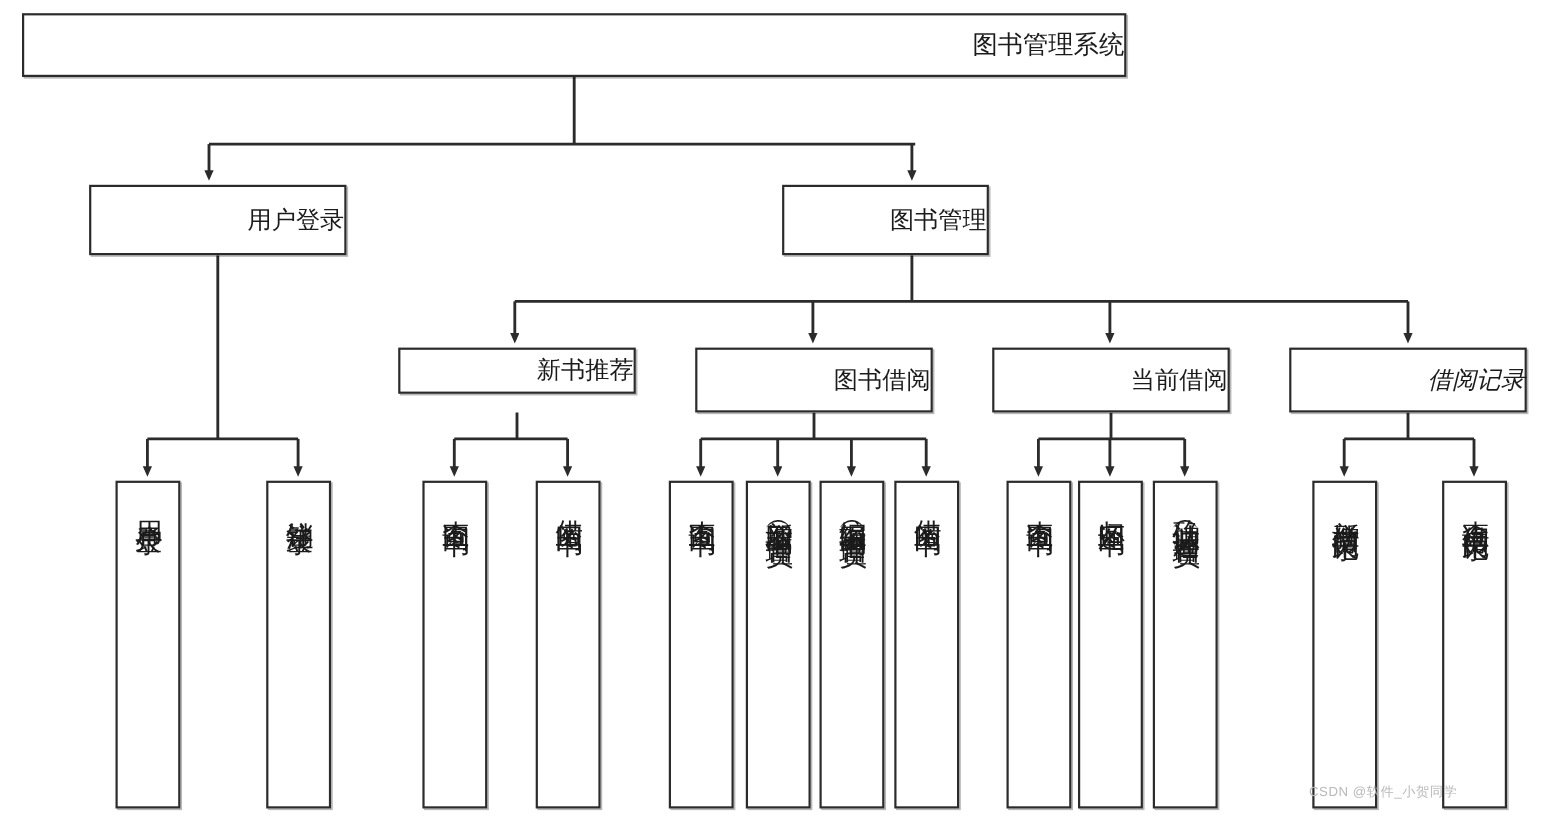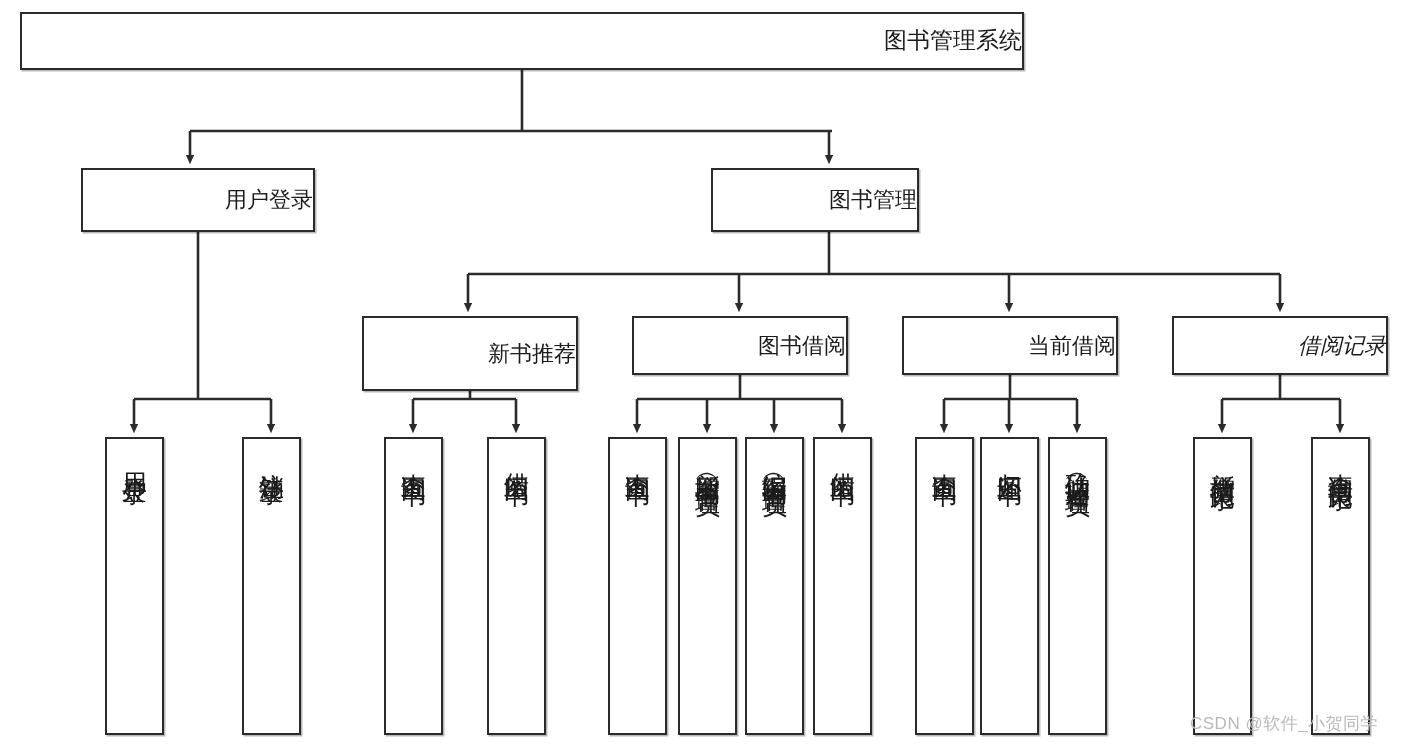--- a/index.html
+++ b/index.html
@@ -43,21 +43,21 @@
     text-orientation:upright;
     font-size:25px;
     letter-spacing:3px;
     line-height:1;
     white-space:pre;
   }
 
   #watermark{
     position:absolute;
     left:1190px;top:712px;
-    font-size:17px;
+    font-size:12px;
     color:#b9b9b9;
     letter-spacing:0.5px;
     white-space:pre;
     pointer-events:none;
   }
 </style>
 </head>
 <body>
 
 <div id="diagram-root">
@@ -112,25 +112,25 @@
     </g>
   </svg>
 
   <div class="node node-root" style="left:20px;top:12px;width:1004px;height:58px;">
     <span class="label">图书管理系统</span>
   </div>
 
   <div class="node node-l2" style="left:81px;top:168px;width:234px;height:64px;">
     <span class="label">用户登录</span>
   </div>
-  <div class="node node-l2" style="left:711px;top:168px;width:208px;height:64px;padding-left:20px;">
+  <div class="node node-l2" style="left:711px;top:168px;width:188px;height:64px;padding-left:20px;">
     <span class="label">图书管理</span>
   </div>
 
-  <div class="node node-l3" style="left:362px;top:316px;width:216px;height:75px;">
+  <div class="node node-l3" style="left:362px;top:316px;width:216px;height:42px;">
     <span class="label">新书推荐</span>
   </div>
   <div class="node node-l3" style="left:632px;top:316px;width:216px;height:59px;">
     <span class="label">图书借阅</span>
   </div>
   <div class="node node-l3" style="left:902px;top:316px;width:216px;height:59px;">
     <span class="label">当前借阅</span>
   </div>
   <div class="node node-l3" style="left:1172px;top:316px;width:216px;height:59px;font-style:italic;">
     <span class="label">借阅记录</span>

